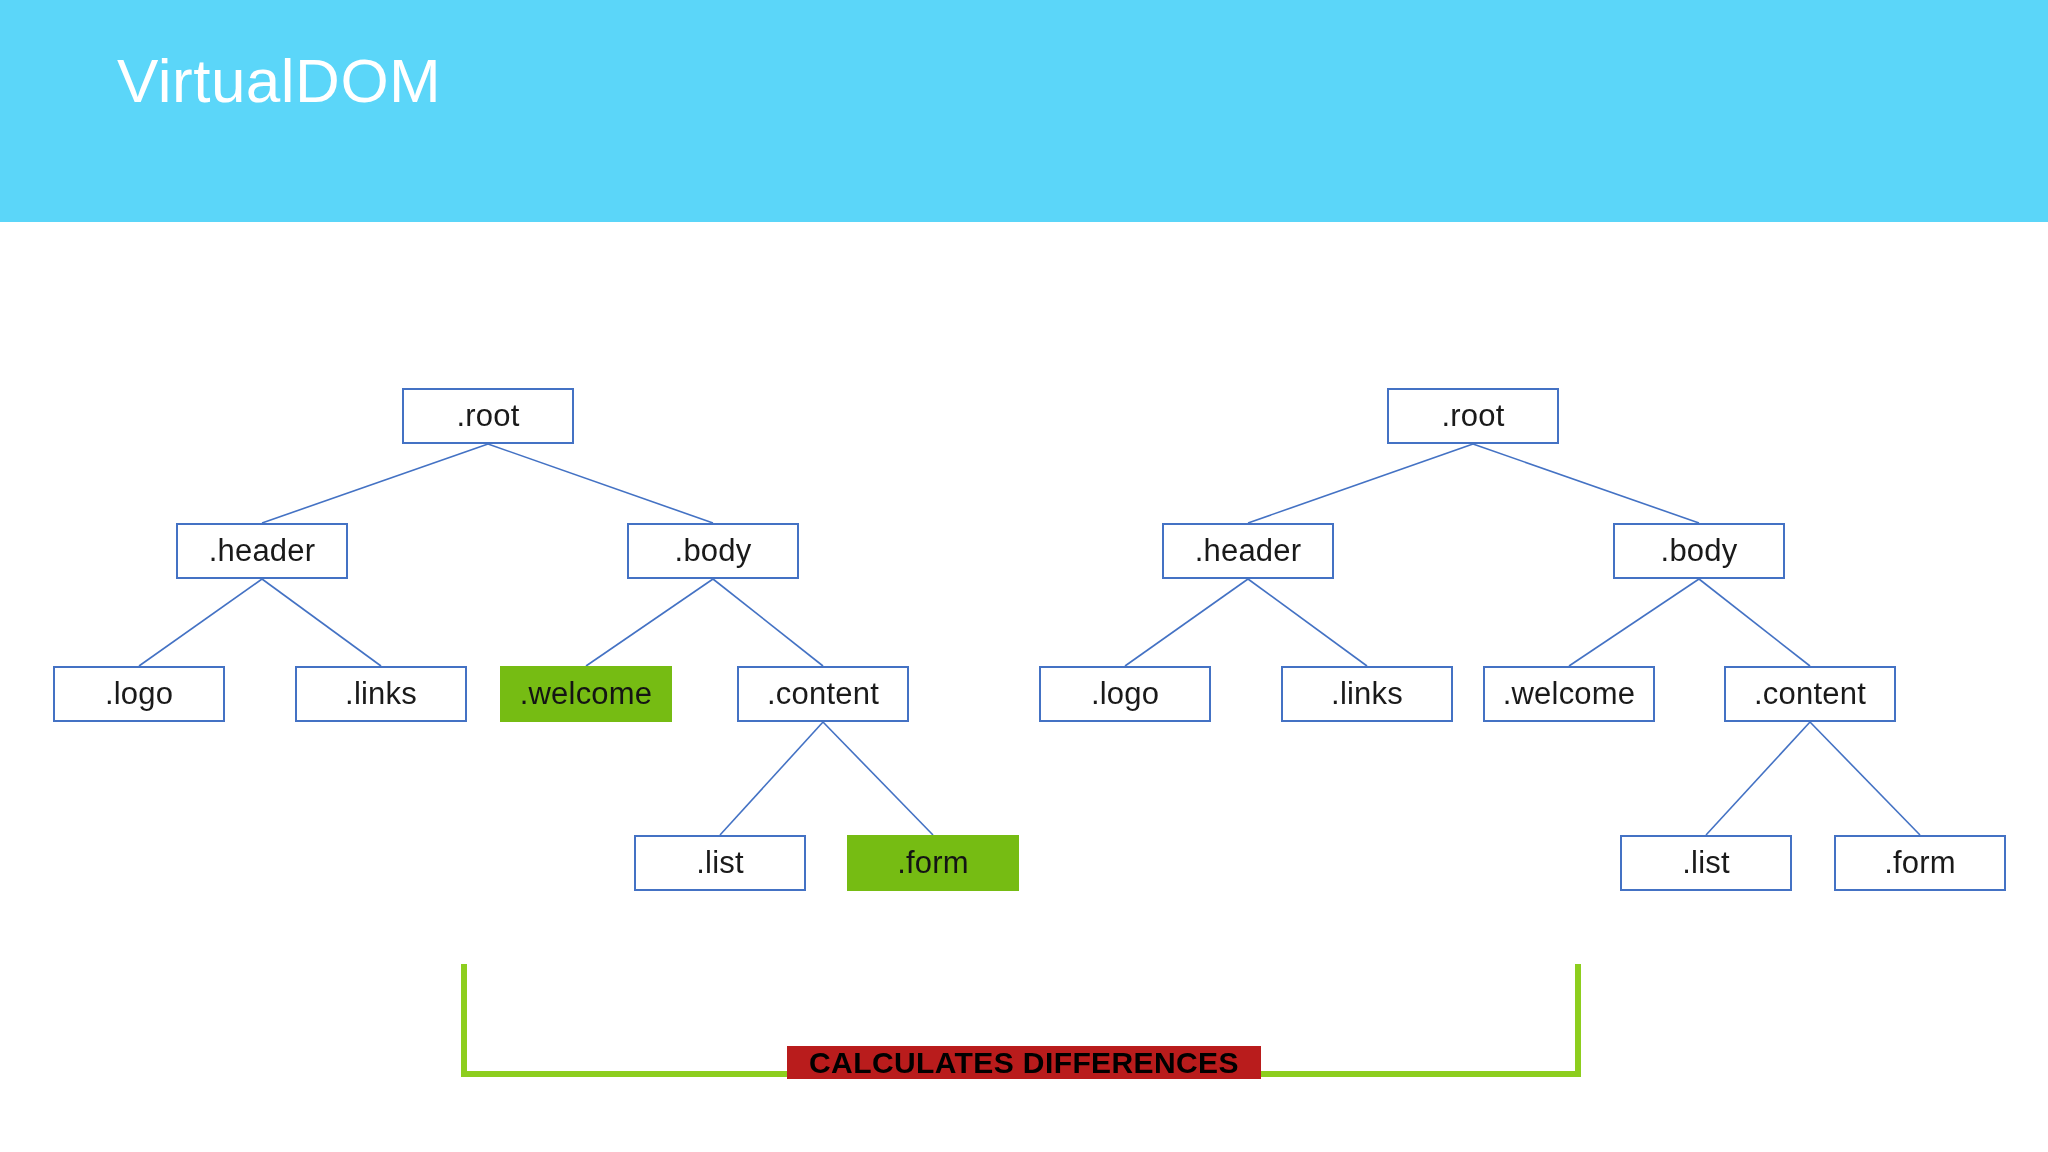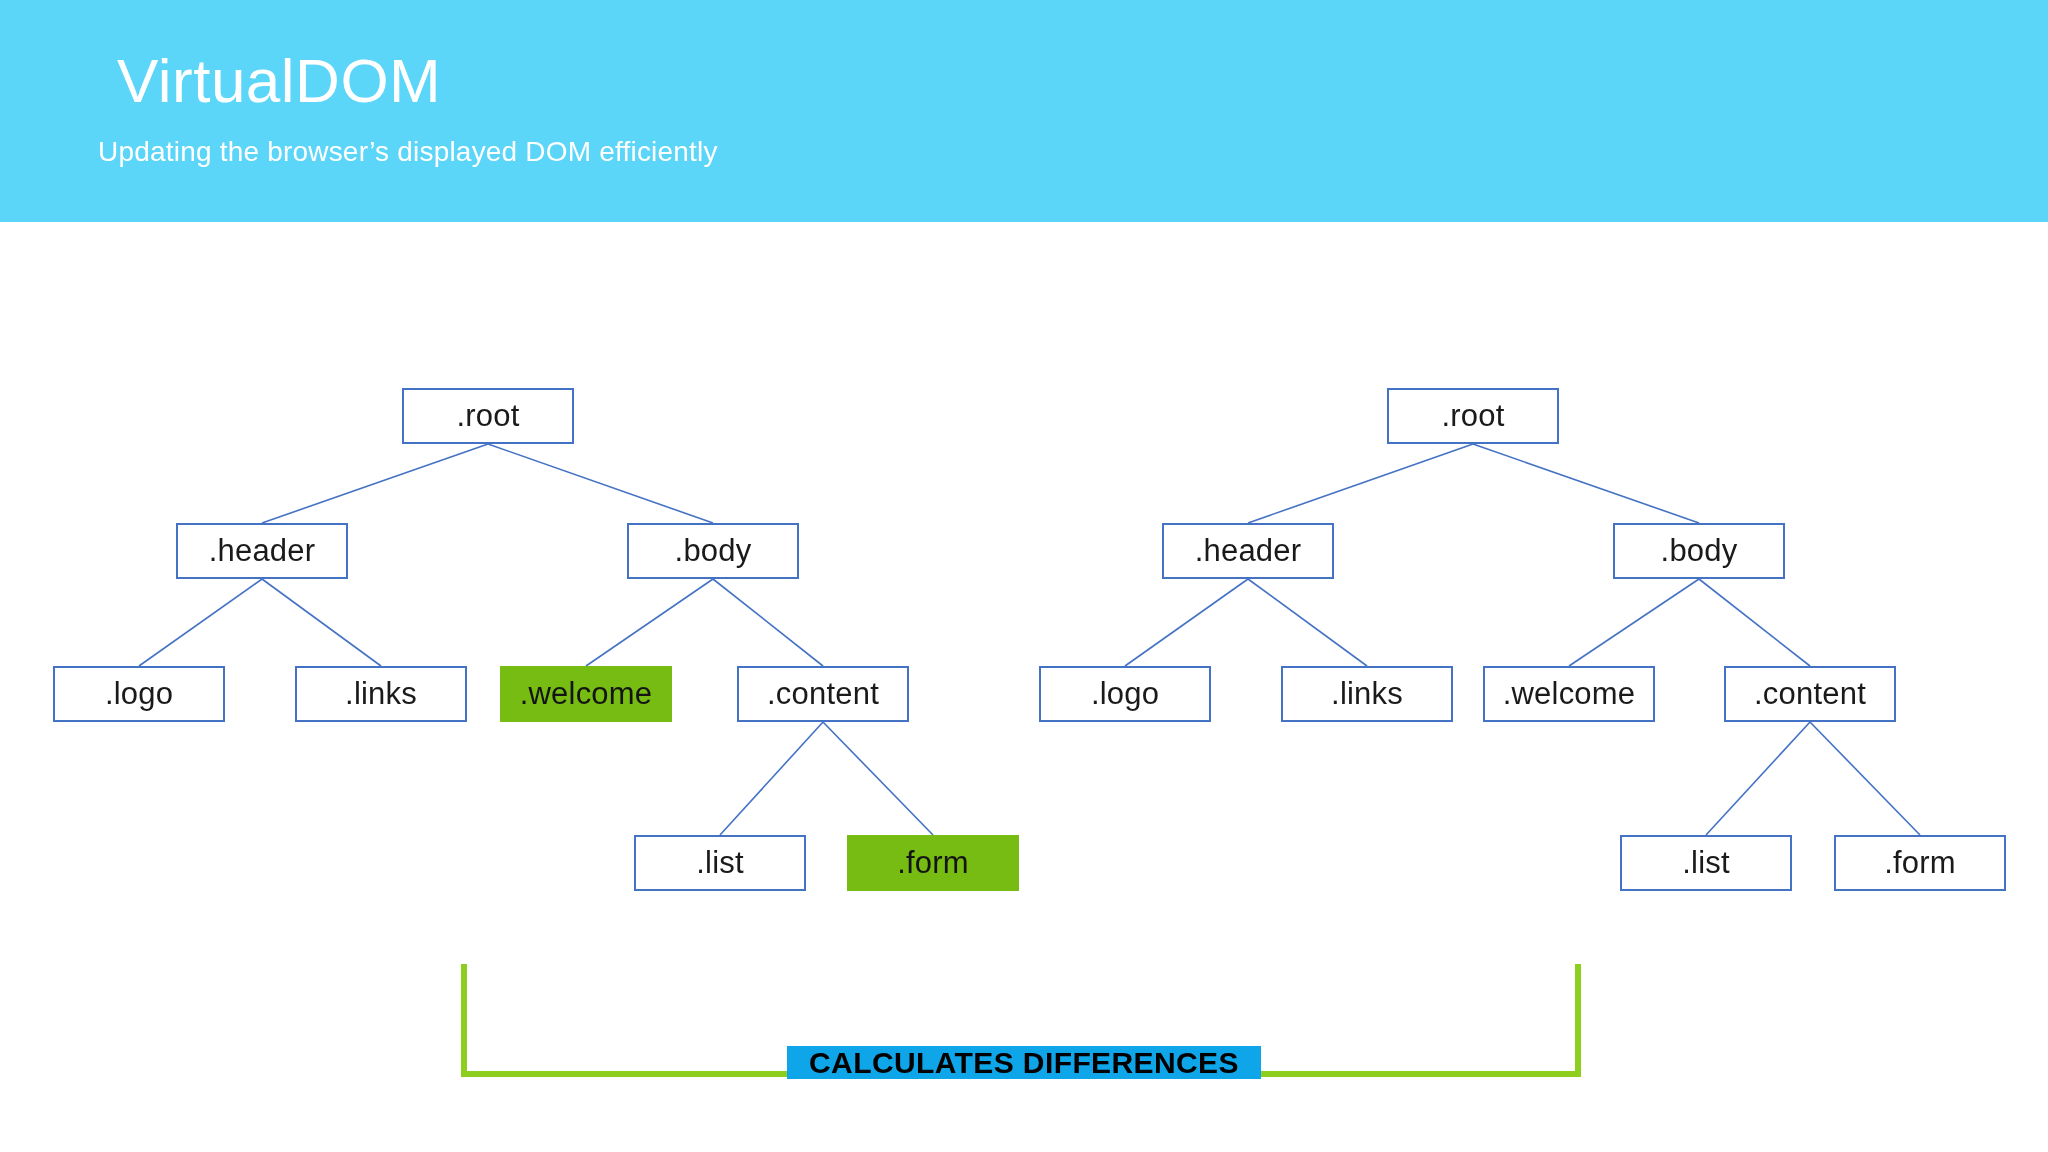--- a/index.html
+++ b/index.html
@@ -100,30 +100,29 @@
     left: 0;
     top: 1046px;
     width: 2048px;
     text-align: center;
     font-size: 30px;
     font-weight: bold;
     color: #000000;
     letter-spacing: 0.4px;
   }
   #bracket-label span {
-    background: #0ea5e9;
+    background: #b91c1c;
     padding: 0 22px;
   }
 </style>
 </head>
 <body>
 
 <div id="header-band">
   <div id="title">VirtualDOM</div>
-  <div id="subtitle">Updating the browser’s displayed DOM efficiently</div>
 </div>
 
 <div id="diagram">
   <svg id="edges" viewBox="0 0 2048 1152">
       <line x1="488" y1="444" x2="262" y2="523" stroke="#4472C4" stroke-width="1.6"></line>
       <line x1="488" y1="444" x2="713" y2="523" stroke="#4472C4" stroke-width="1.6"></line>
       <line x1="262" y1="579" x2="139" y2="666" stroke="#4472C4" stroke-width="1.6"></line>
       <line x1="262" y1="579" x2="381" y2="666" stroke="#4472C4" stroke-width="1.6"></line>
       <line x1="713" y1="579" x2="586" y2="666" stroke="#4472C4" stroke-width="1.6"></line>
       <line x1="713" y1="579" x2="823" y2="666" stroke="#4472C4" stroke-width="1.6"></line>

